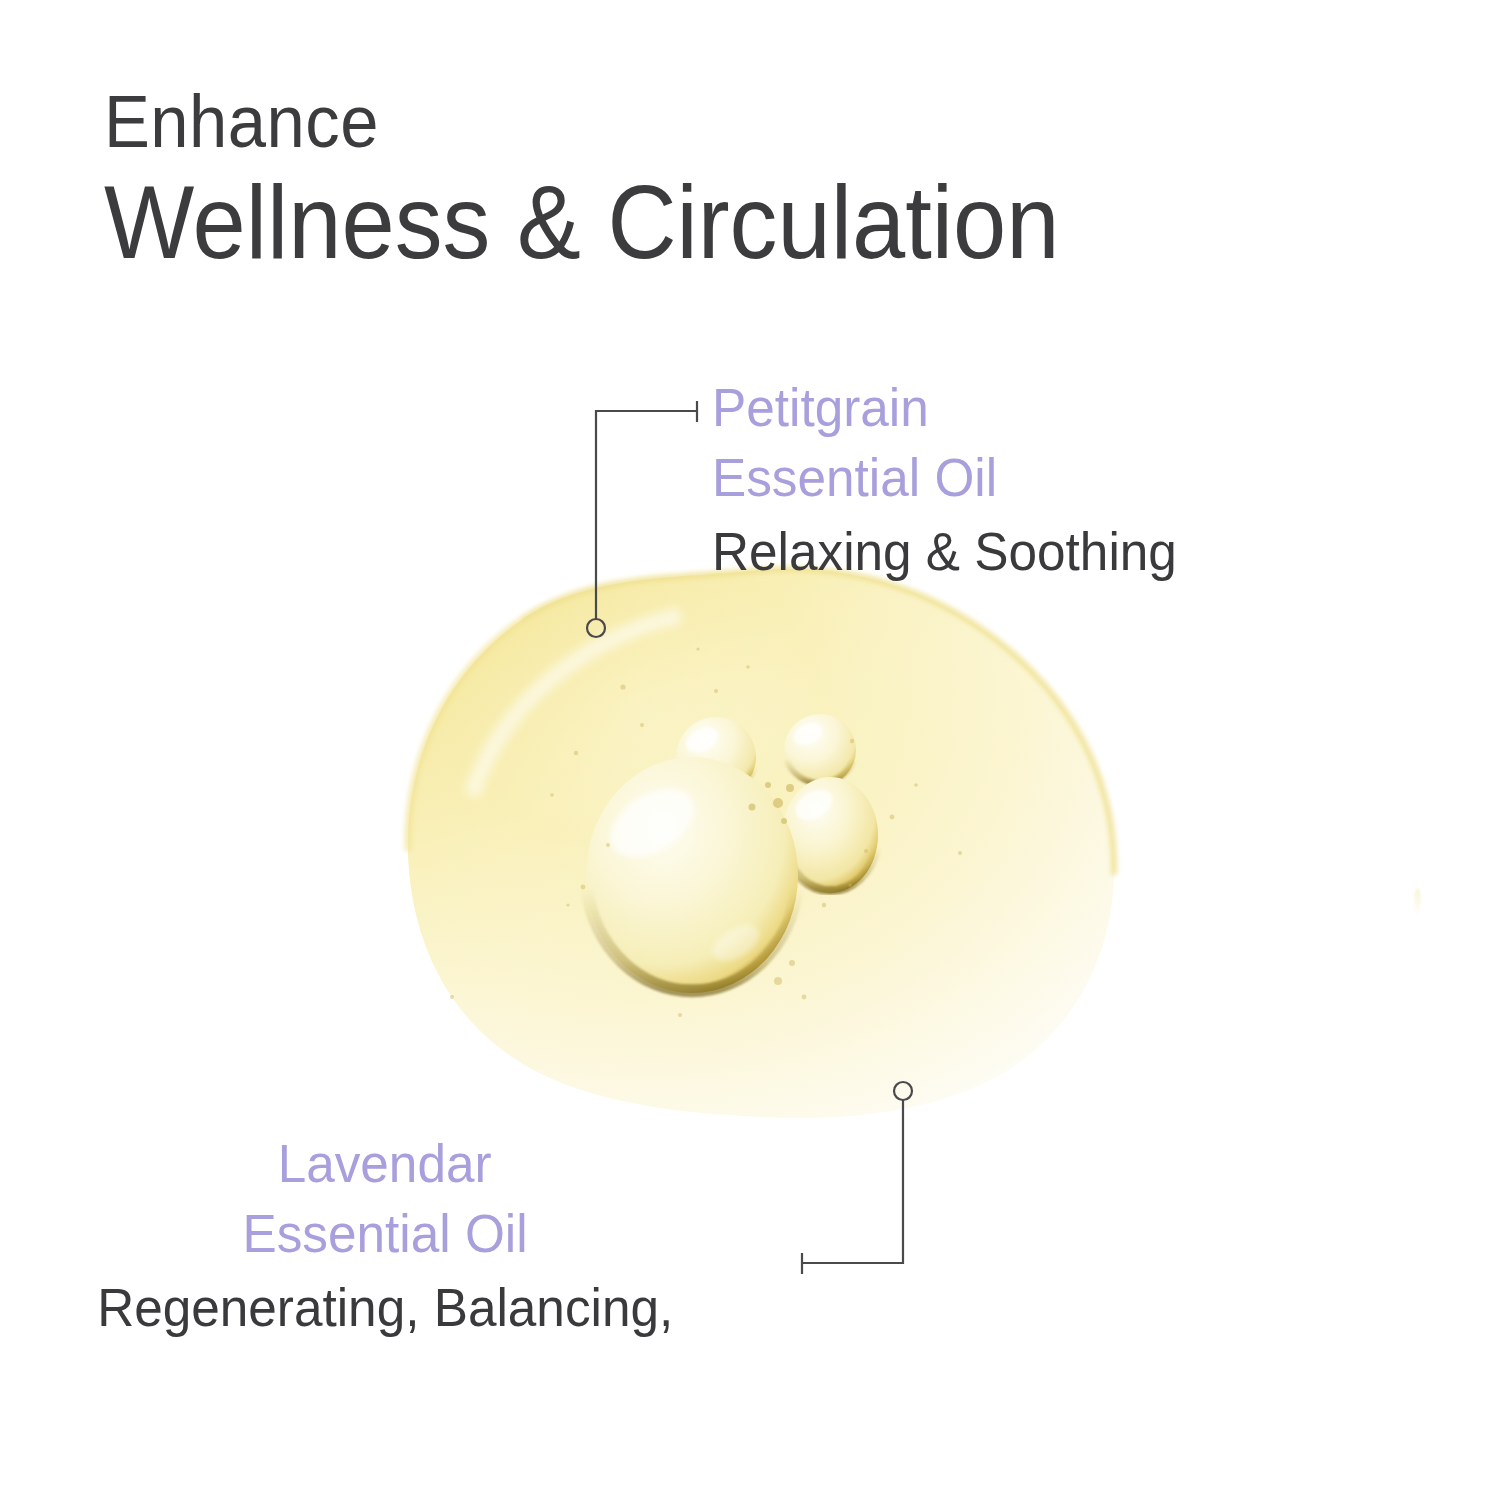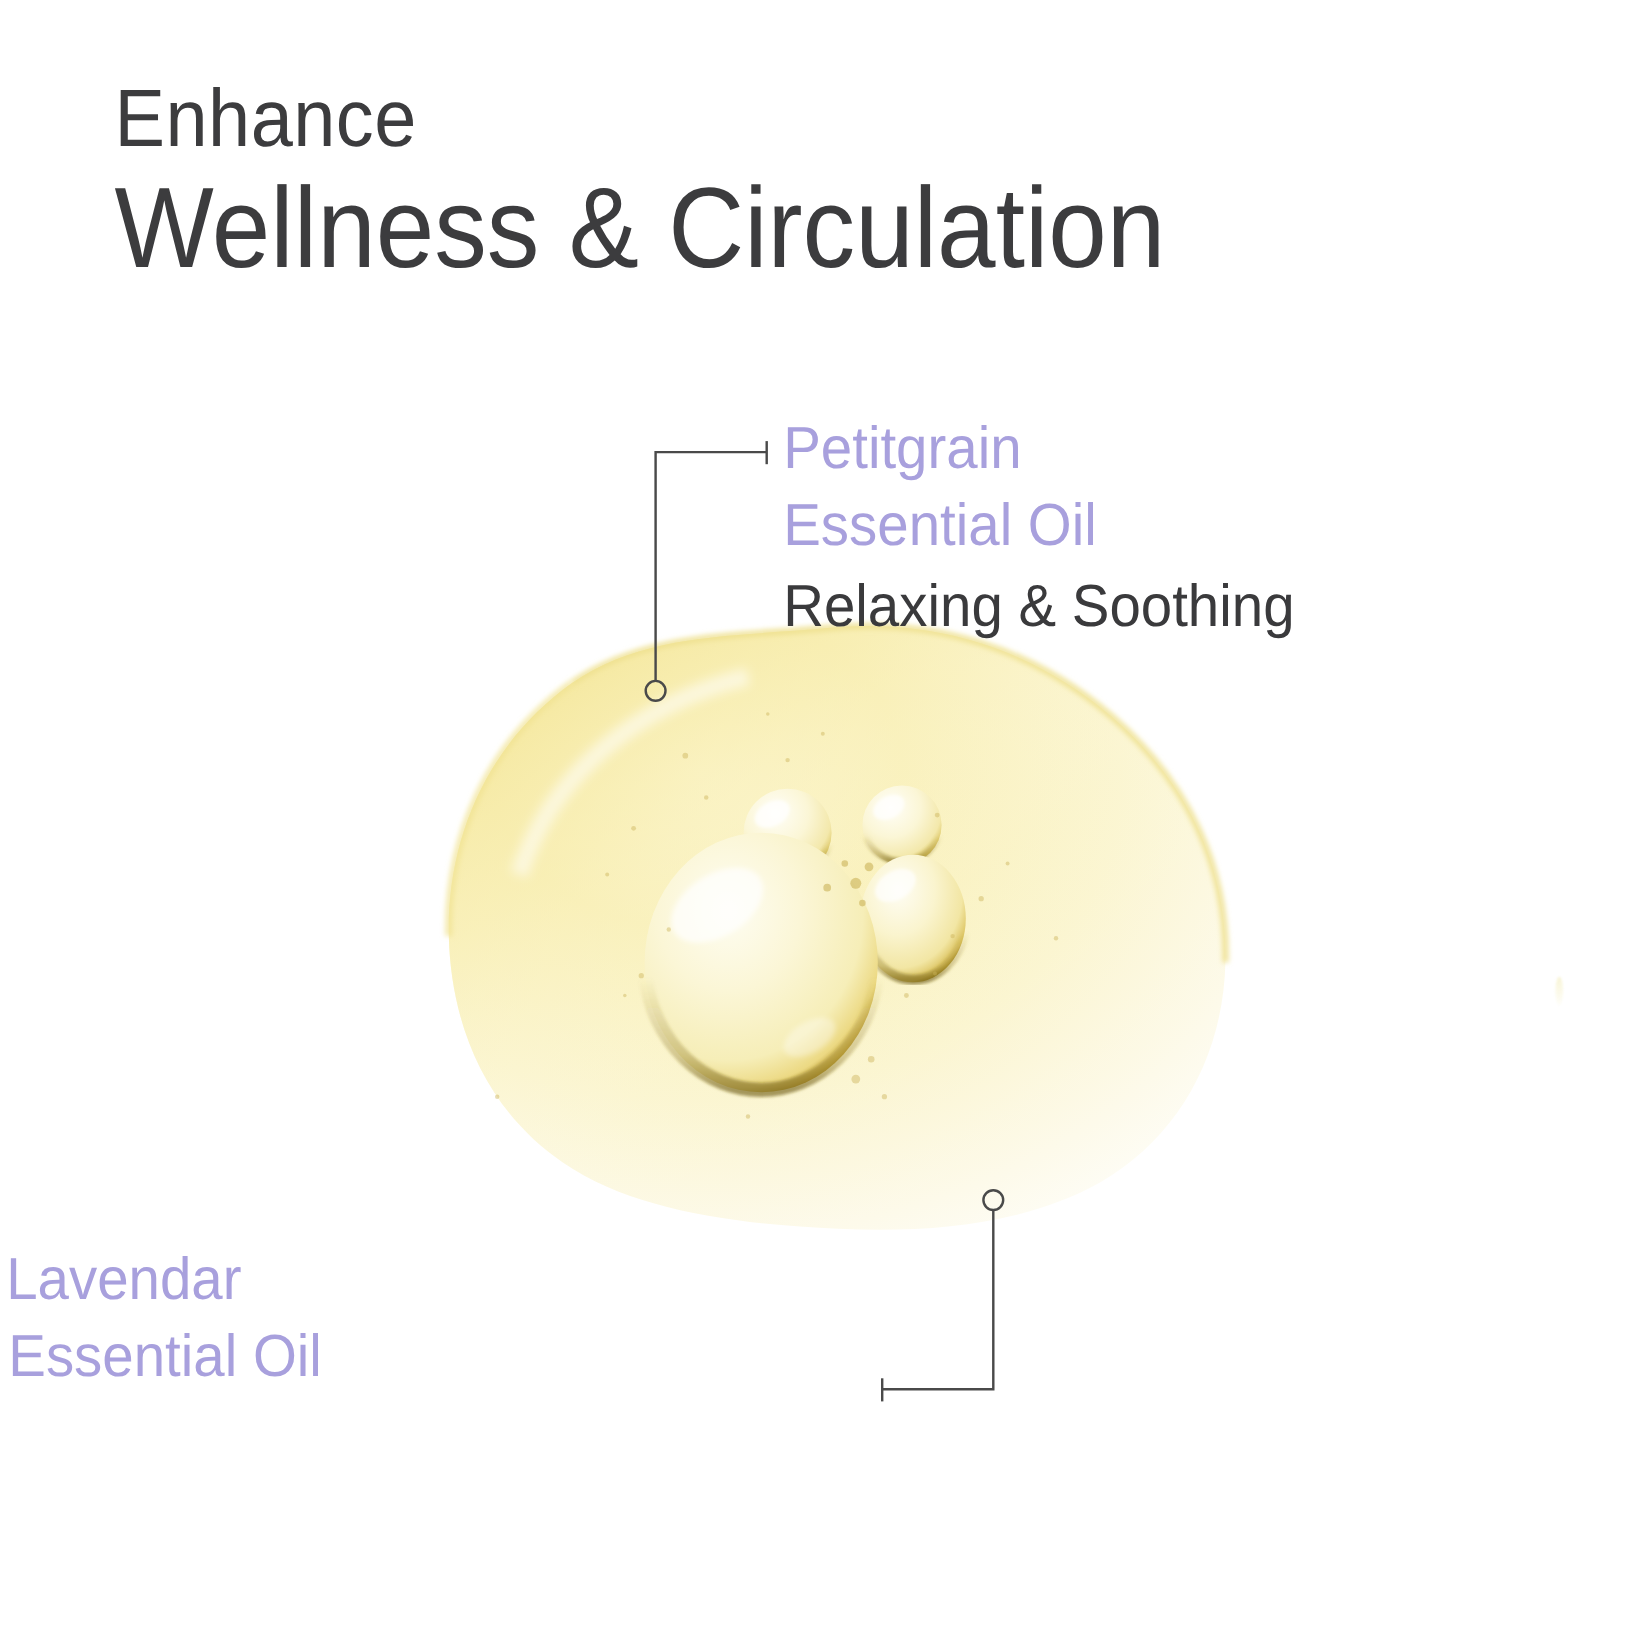--- a/index.html
+++ b/index.html
@@ -13,21 +13,21 @@
     height: 1500px;
     background: #ffffff;
     overflow: hidden;
     font-family: "Liberation Sans", sans-serif;
   }
 
   
   #heading {
     position: absolute;
     left: 104px;
-    top: 68px;
+    top: 82px;
     width: 1260px;
   }
   #heading-line1 {
     font-family: "Liberation Sans", sans-serif;
     font-weight: 300;
     font-size: 74px;
     line-height: 80px;
     letter-spacing: 0.5px;
     color: #3c3c3e;
     transform: scaleX(0.93);
@@ -109,20 +109,21 @@
     white-space: nowrap;
     margin-top: 4px;
   }
 
   
   #callout-bottom {
     position: absolute;
     left: 0px;
     top: 1128px;
     width: 770px;
+    text-align: center;
   }
   #callout-bottom .ingredient {
     font-family: "Liberation Sans", sans-serif;
     font-weight: 300;
     font-size: 54px;
     line-height: 70px;
     color: #a8a0dd;
     white-space: nowrap;
   }
   #callout-bottom .ingredient-inner,
@@ -318,15 +319,18 @@
     <path d="M 14 175 L 14 196" fill="none" stroke="#4a4a4a" stroke-width="2.2"></path>
   </svg>
 
   <div id="callout-bottom">
     <div class="ingredient">
       <span class="ingredient-inner">Lavendar</span>
     </div>
     <div class="ingredient">
       <span class="ingredient-inner">Essential Oil</span>
     </div>
+    <div class="benefit">
+      <span class="benefit-inner">Regenerating, Balancing,</span>
+    </div>
   </div>
 
 </div>
 
 </body></html>

